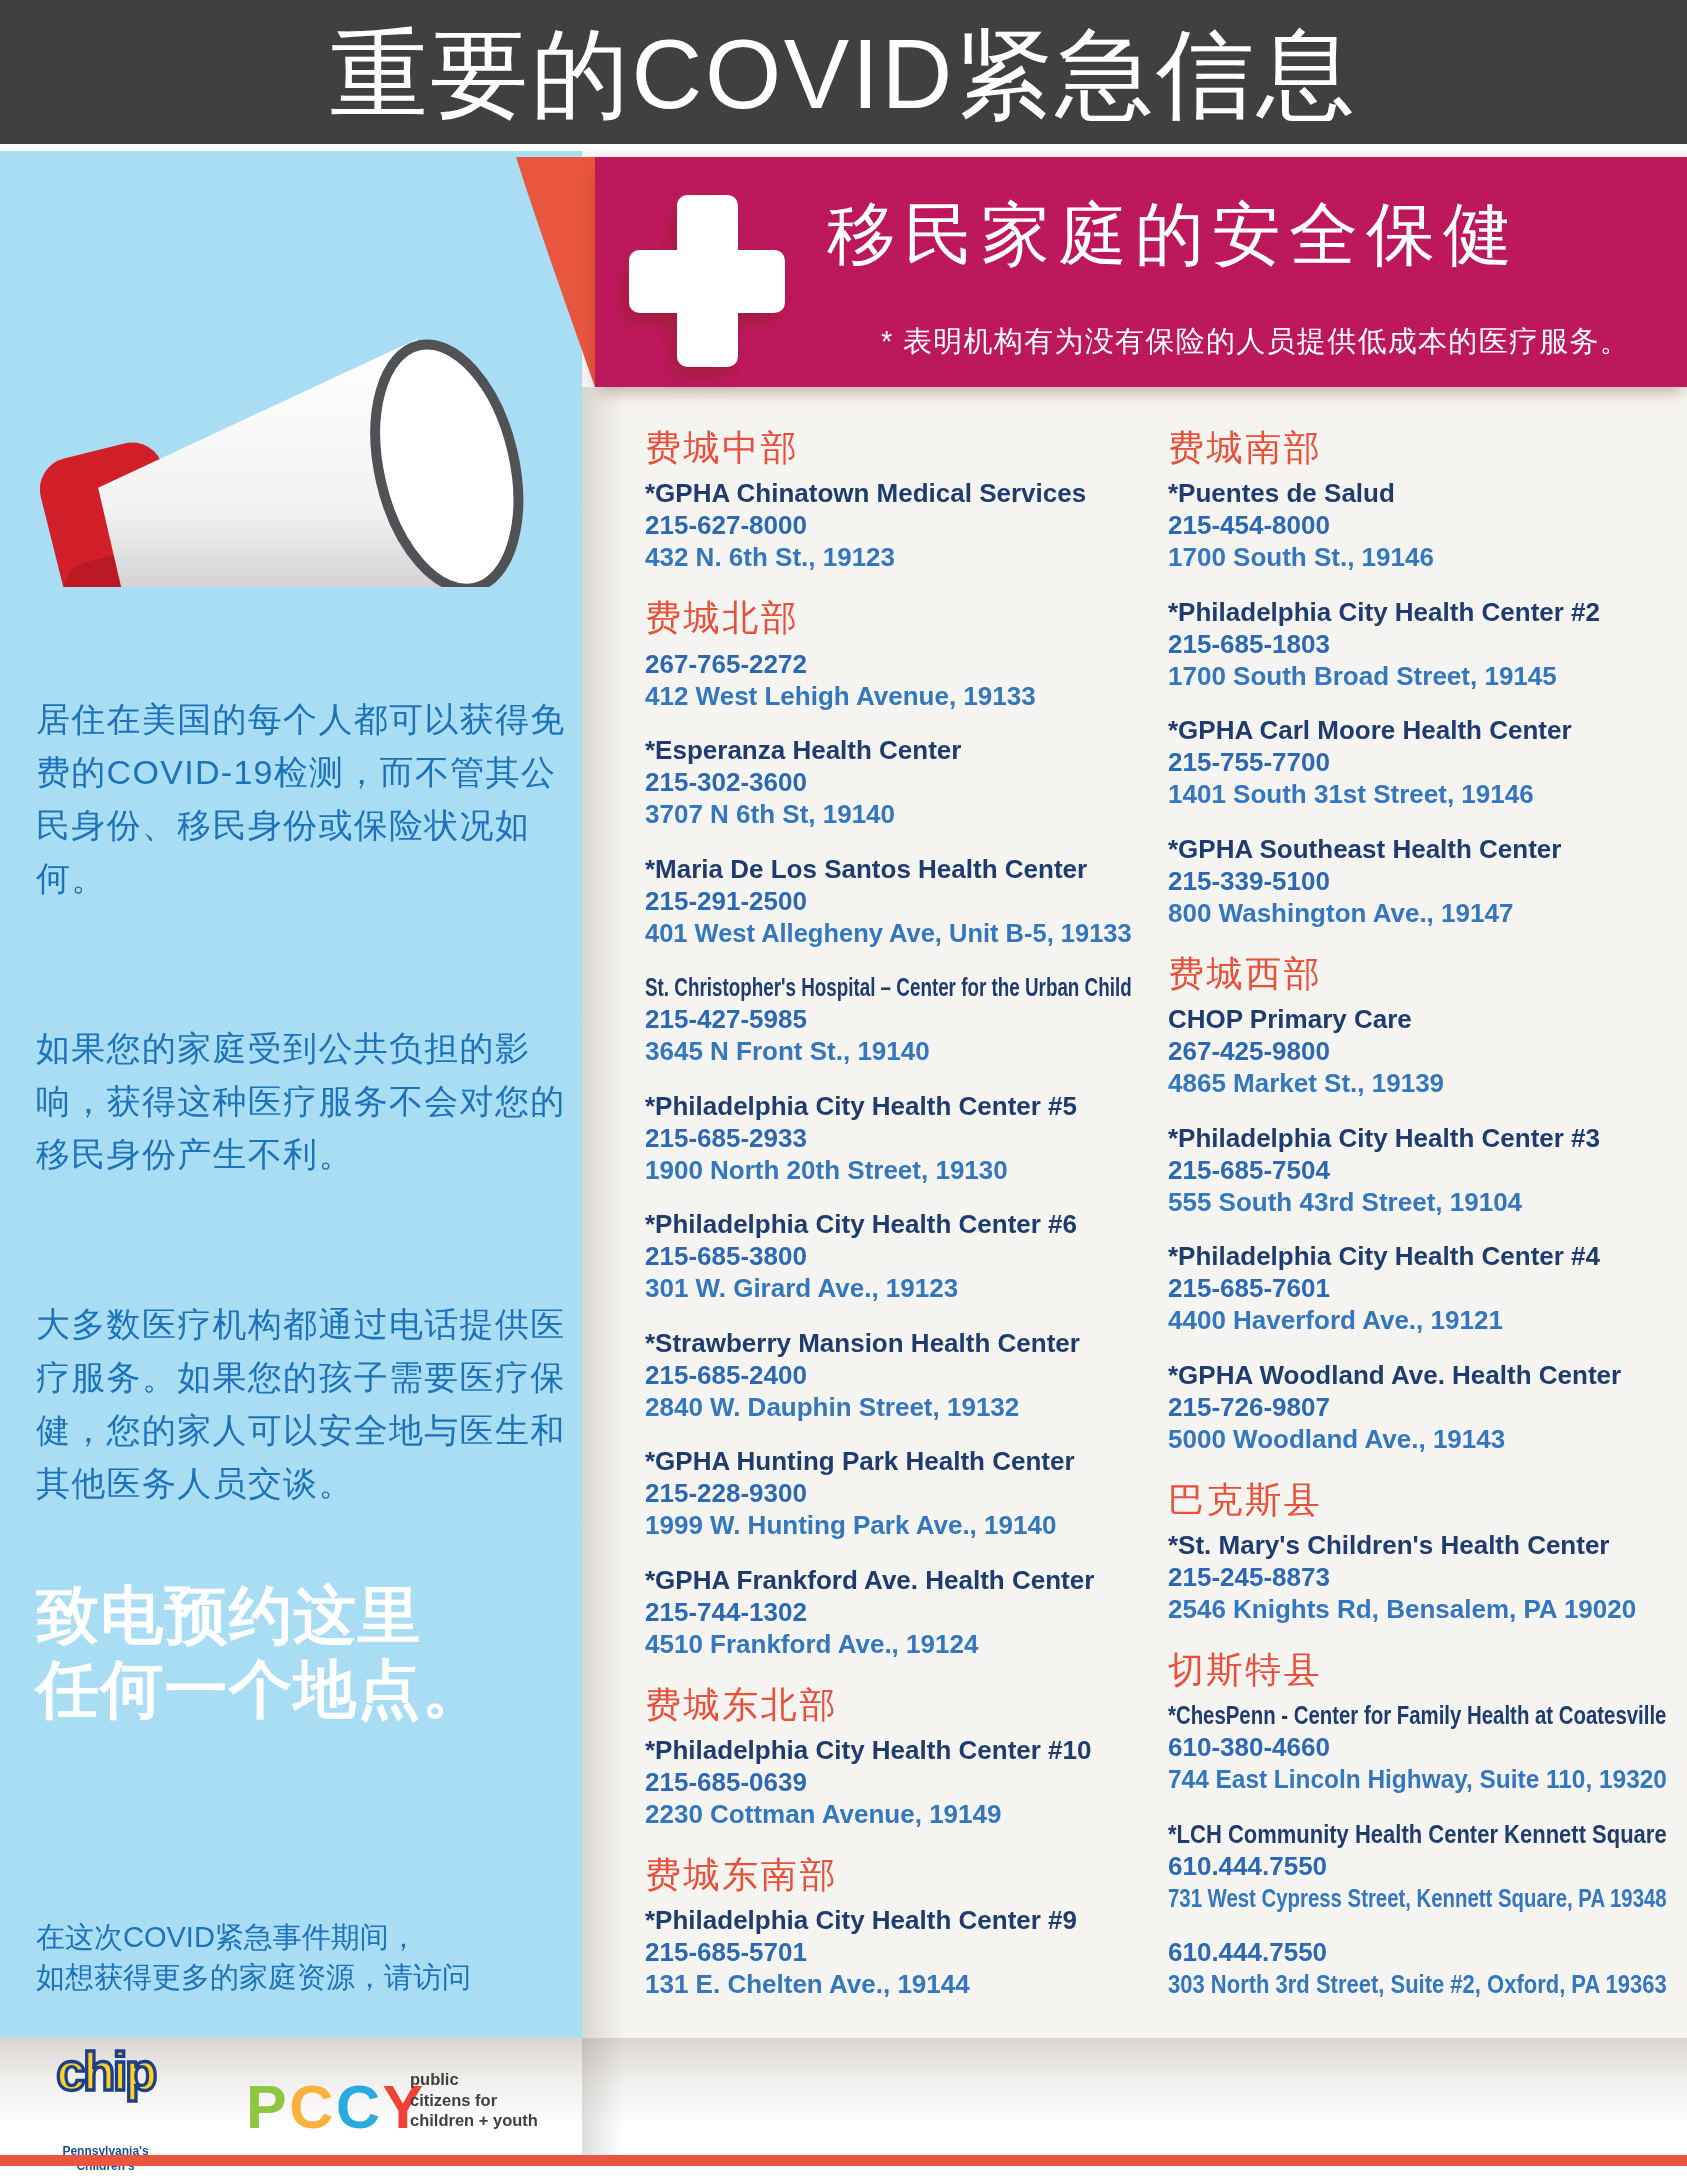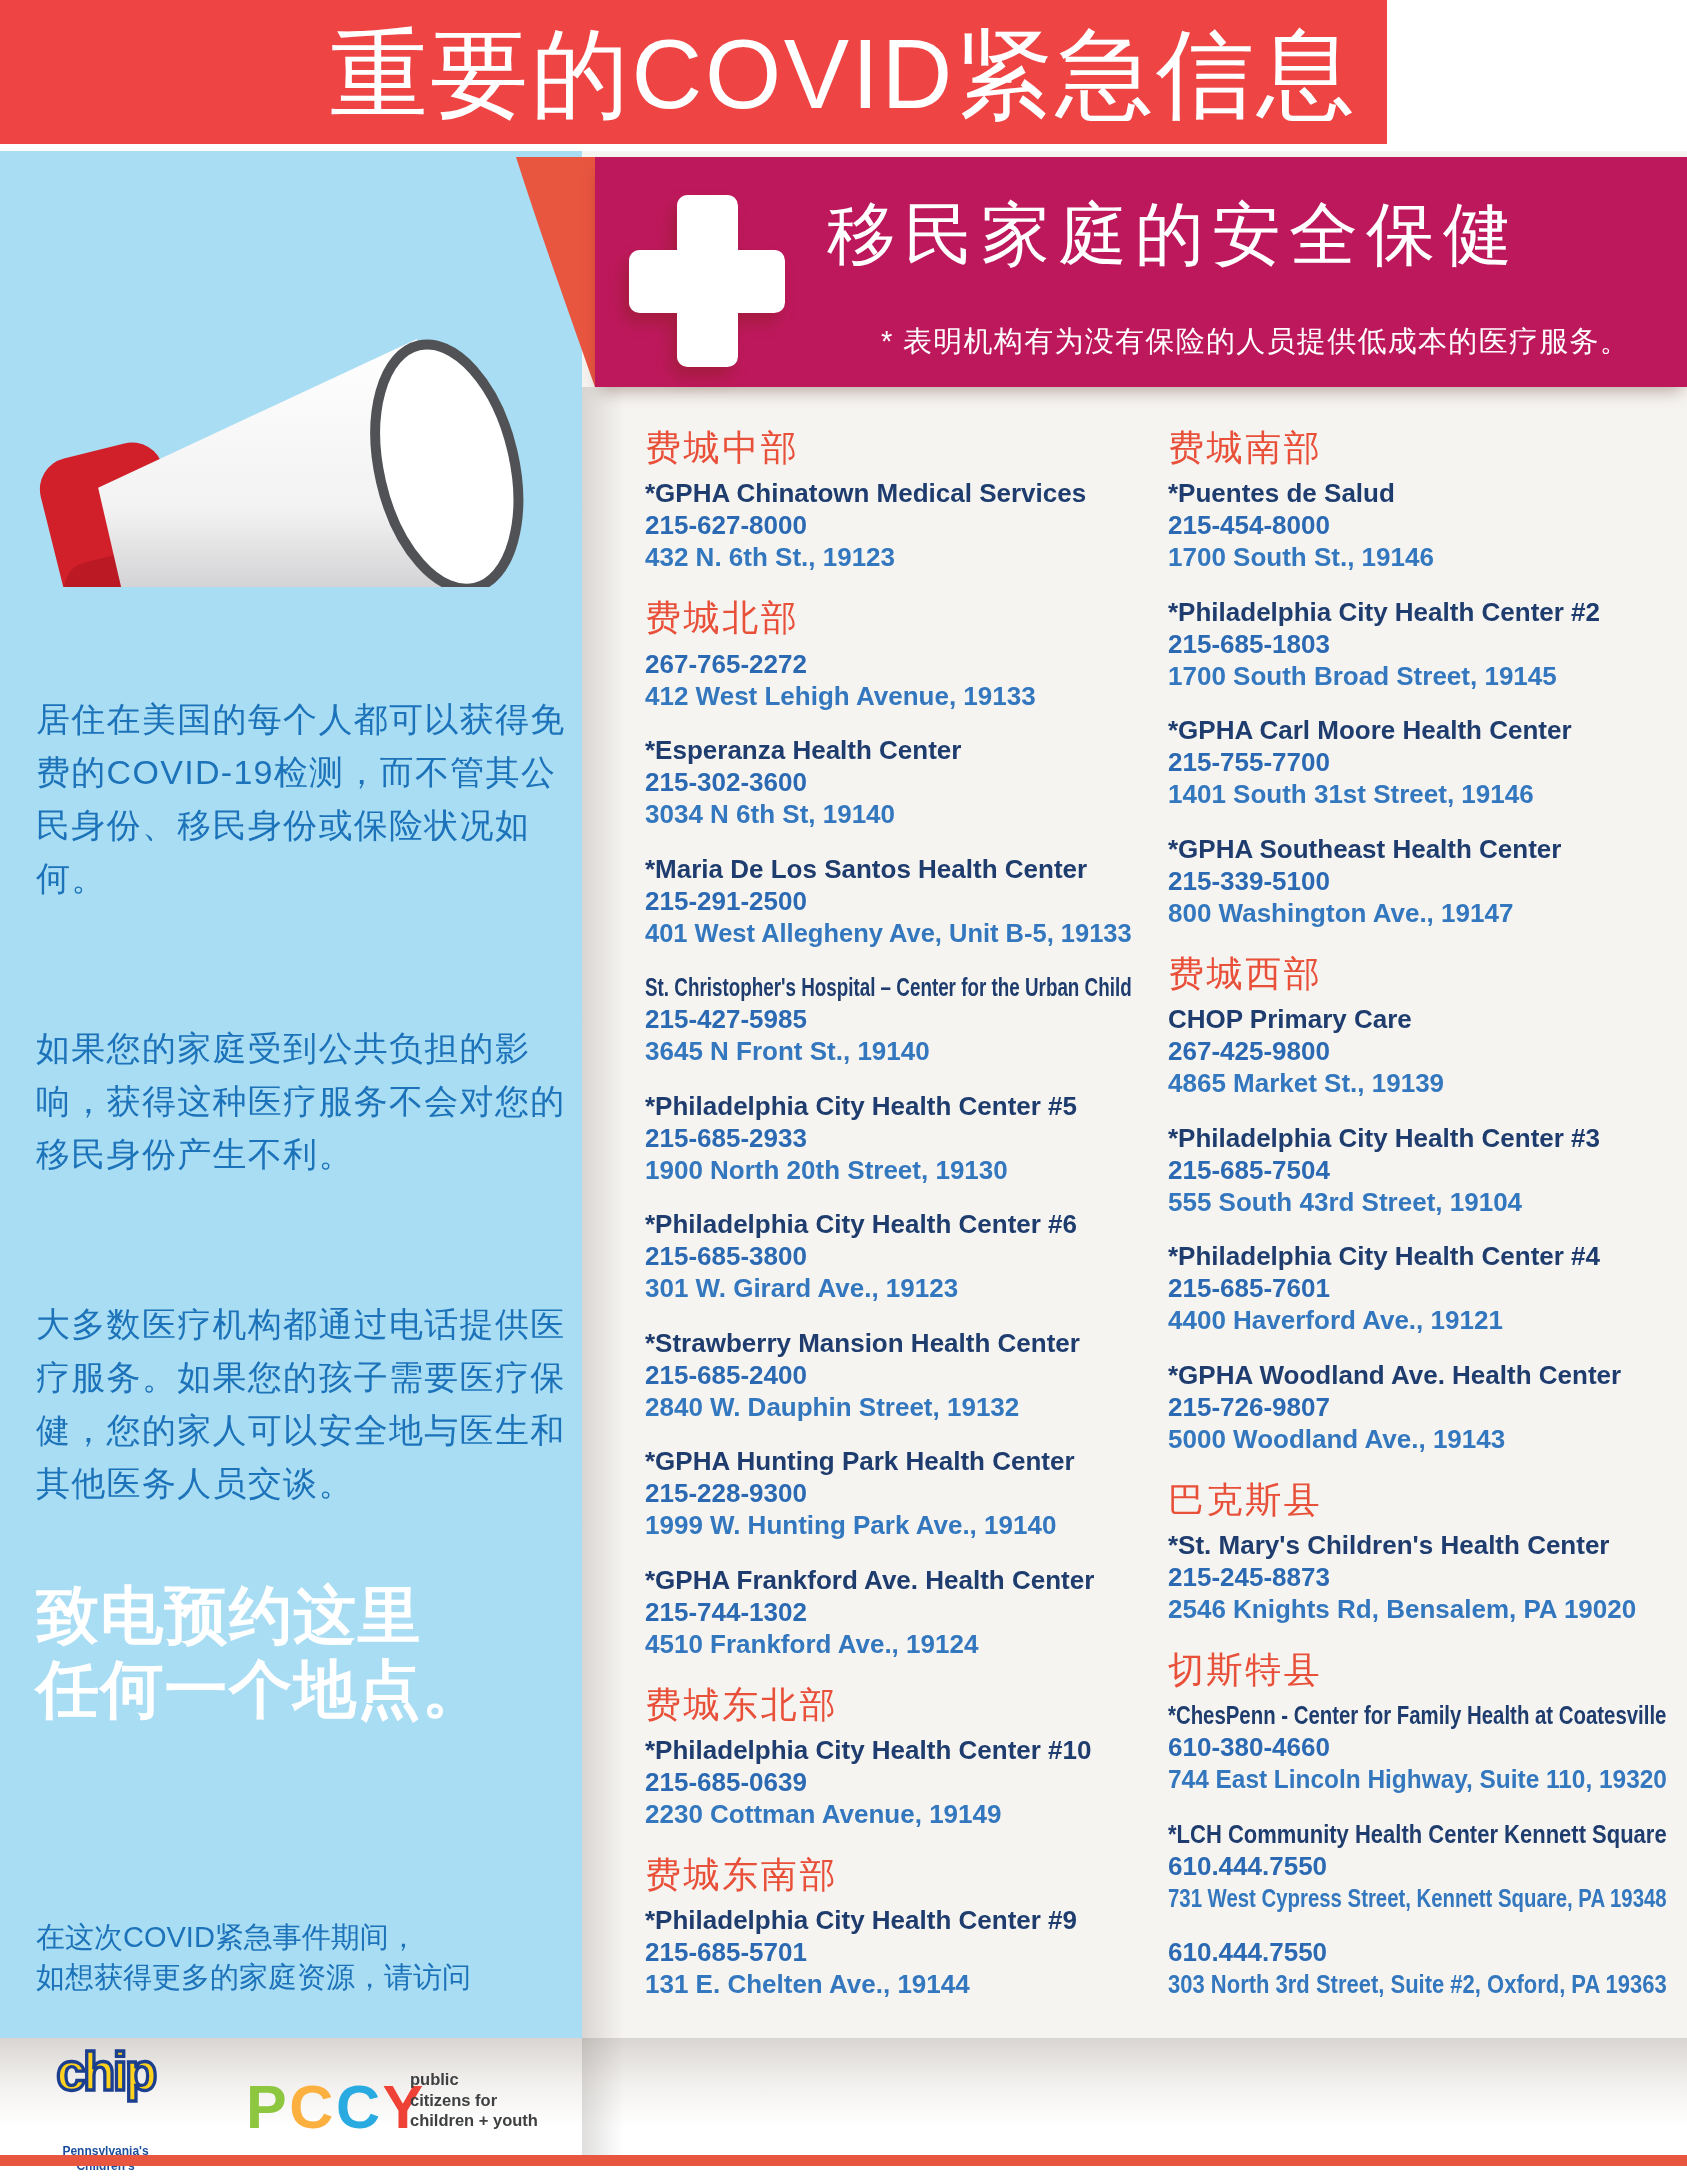--- a/index.html
+++ b/index.html
@@ -1,20 +1,20 @@
 <!DOCTYPE html>
 <html style="font-size:10.6px"><head>
 <meta charset="utf-8">
 <style>
   html,body{margin:0;padding:0;background:#ffffff;}
   body{font-family:"Liberation Sans","DejaVu Sans",sans-serif;}
   #page{position:relative;width:1687px;height:2183px;overflow:hidden;background:#ffffff;}
 
   
-  .top-banner{position:absolute;left:0;top:0;width:1387px;height:144px;background:#ef4444;}
+  .top-banner{position:absolute;left:0;top:0;width:1687px;height:144px;background:#404040;}
   .top-title{position:absolute;left:0;top:0;width:1687px;height:144px;line-height:148px;
     text-align:center;color:#ffffff;font-size:98px;letter-spacing:2.6px;font-weight:400;}
 
   
   .paper{position:absolute;left:0;top:151px;width:1687px;height:2005px;background:#F6F4F1;}
   .fade-strip{position:absolute;left:0;top:2038px;width:1687px;height:118px;
     background:linear-gradient(180deg,#D8D5D2 0%,#F2F0EE 38%,#FFFFFF 75%);}
   .bottom-bar{position:absolute;left:0;top:2155px;width:1687px;height:10.6px;background:#E95640;}
   .left-shadow{position:absolute;left:582px;top:387px;width:42px;height:1768px;
     background:linear-gradient(90deg,rgba(80,75,70,.18),rgba(80,75,70,0));}
@@ -133,21 +133,21 @@
         <div class="line address"><span class="fit">432 N. 6th St., 19123</span></div>
       </div>
       <div class="sec-heading">费城北部</div>
       <div class="entry">
         <div class="line phone"><span class="fit">267-765-2272</span></div>
         <div class="line address"><span class="fit">412 West Lehigh Avenue, 19133</span></div>
       </div>
       <div class="entry">
         <div class="line name"><span class="fit">*Esperanza Health Center</span></div>
         <div class="line phone"><span class="fit">215-302-3600</span></div>
-        <div class="line address"><span class="fit">3034 N 6th St, 19140</span></div>
+        <div class="line address"><span class="fit">3707 N 6th St, 19140</span></div>
       </div>
       <div class="entry">
         <div class="line name"><span class="fit">*Maria De Los Santos Health Center</span></div>
         <div class="line phone"><span class="fit">215-291-2500</span></div>
         <div class="line address"><span class="fit" style="transform: scaleX(0.98);">401 West Allegheny Ave, Unit B-5, 19133</span></div>
       </div>
       <div class="entry">
         <div class="line name"><span class="fit" style="transform: scaleX(0.724);">St. Christopher's Hospital – Center for the Urban Child</span></div>
         <div class="line phone"><span class="fit">215-427-5985</span></div>
         <div class="line address"><span class="fit">3645 N Front St., 19140</span></div>

